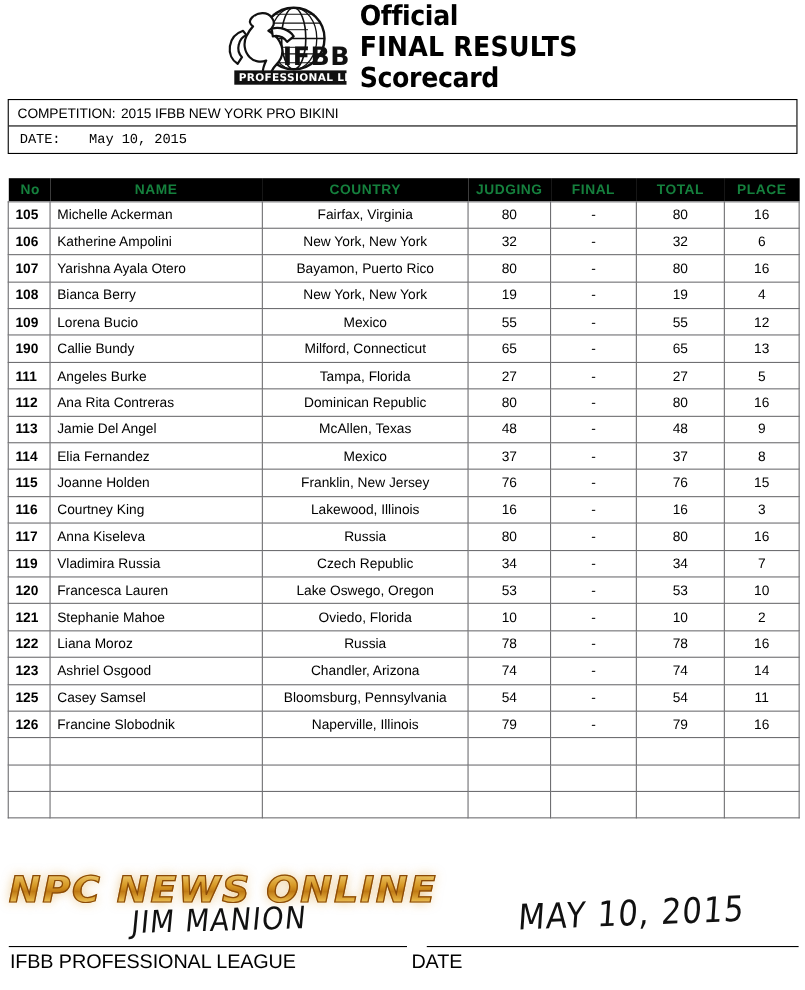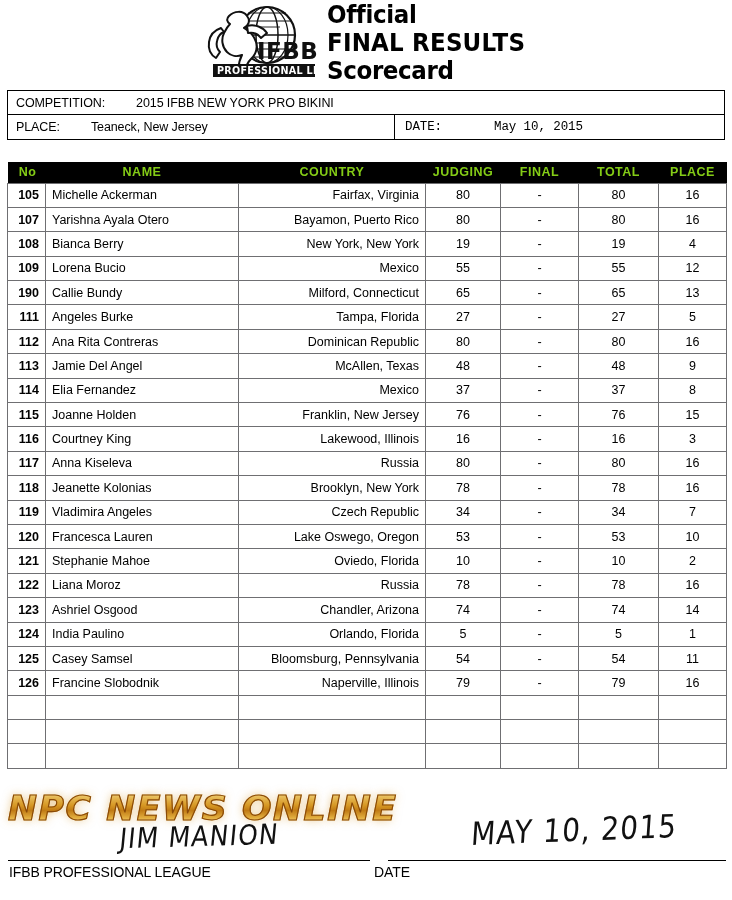--- a/index.html
+++ b/index.html
@@ -70,21 +70,20 @@
   }
   .info-row.top { border-bottom: 1.6px solid #000; }
   .info-cell {
     font-size: 12.5px;
     padding-left: 8px;
     white-space: nowrap;
     letter-spacing: -0.1px;
     height: 100%;
     display: flex;
     align-items: center;
-    gap: 26px;
   }
   .info-cell.left-place { width: 387px; border-right: 1.6px solid #000; }
   .info-cell.right-date { flex: 1; padding-left: 10px; font-family: Liberation Mono, monospace; }
   .info-label { margin-right: 5px; }
   .date-label { margin-right: 26px; }
 
   
   .score-table {
     position: absolute;
     left: 7px;
@@ -97,45 +96,45 @@
   .score-table col.c-no     { width: 38px; }
   .score-table col.c-name   { width: 193px; }
   .score-table col.c-country{ width: 187px; }
   .score-table col.c-judging{ width: 75px; }
   .score-table col.c-finals { width: 78px; }
   .score-table col.c-total  { width: 80px; }
   .score-table col.c-place  { width: 68px; }
 
   .score-table thead th {
     background: #000000;
-    color: #84cc16;
+    color: #15803d;
     font-weight: bold;
     font-size: 12.5px;
     letter-spacing: 0.5px;
     height: 21px;
     text-align: center;
     border: none;
     padding: 0;
   }
   .score-table thead th.th-no { padding-left: 2px; }
 
   .score-table tbody td {
     height: 24.4px;
     border: 1px solid #6f6f72;
     padding: 0 6px;
     vertical-align: middle;
     background: #fff;
   }
   td.cell-no {
     font-weight: bold;
-    text-align: right;
+    text-align: left;
     padding: 0 2px;
   }
   td.cell-name   { text-align: left; padding-left: 9px; }
-  td.cell-country{ text-align: right; padding-left: 7px; margin-left: 36px; }
+  td.cell-country{ text-align: center; padding-left: 7px; margin-left: 36px; }
   td.cell-judging, td.cell-finals, td.cell-total, td.cell-place {
     text-align: center;
     padding: 0;
   }
   tr.empty-row td { height: 24.4px; }
 
   
   .footer {
     position: absolute;
     left: 0;
@@ -195,21 +194,21 @@
     height: 0;
     border-top: 1.4px solid #000;
     top: 34px;
   }
   .sig-rule.left  { left: 8px;   width: 362px; }
   .sig-rule.right { left: 388px; width: 338px; }
 
   .sig-label {
     position: absolute;
     top: 38px;
-    font-size: 14px;
+    font-size: 18px;
     letter-spacing: -0.1px;
     white-space: nowrap;
   }
   .sig-label.left  { left: 9px; }
   .sig-label.right { left: 374px; }
 </style>
 </head>
 <body>
 
 <div class="header">
@@ -255,24 +254,20 @@
 </div>
 
 <div class="info-box">
   <div class="info-row top">
     <div class="info-cell">
       <span class="info-label">COMPETITION:</span>
       <span>2015 IFBB NEW YORK PRO BIKINI</span>
     </div>
   </div>
   <div class="info-row">
-    <div class="info-cell left-place">
-      <span class="info-label">PLACE:</span>
-      <span>Teaneck, New Jersey</span>
-    </div>
     <div class="info-cell right-date">
       <span class="date-label">DATE:</span>
       <span>May 10, 2015</span>
     </div>
   </div>
 </div>
 
 <table class="score-table">
   <colgroup>
     <col class="c-no">
@@ -298,20 +293,29 @@
       <tr>
         <td class="cell-no">105</td>
         <td class="cell-name">Michelle Ackerman</td>
         <td class="cell-country">Fairfax, Virginia</td>
         <td class="cell-judging">80</td>
         <td class="cell-finals">-</td>
         <td class="cell-total">80</td>
         <td class="cell-place">16</td>
       </tr>
       <tr>
+        <td class="cell-no">106</td>
+        <td class="cell-name">Katherine Ampolini</td>
+        <td class="cell-country">New York, New York</td>
+        <td class="cell-judging">32</td>
+        <td class="cell-finals">-</td>
+        <td class="cell-total">32</td>
+        <td class="cell-place">6</td>
+      </tr>
+      <tr>
         <td class="cell-no">107</td>
         <td class="cell-name">Yarishna Ayala Otero</td>
         <td class="cell-country">Bayamon, Puerto Rico</td>
         <td class="cell-judging">80</td>
         <td class="cell-finals">-</td>
         <td class="cell-total">80</td>
         <td class="cell-place">16</td>
       </tr>
       <tr>
         <td class="cell-no">108</td>
@@ -397,31 +401,22 @@
       <tr>
         <td class="cell-no">117</td>
         <td class="cell-name">Anna Kiseleva</td>
         <td class="cell-country">Russia</td>
         <td class="cell-judging">80</td>
         <td class="cell-finals">-</td>
         <td class="cell-total">80</td>
         <td class="cell-place">16</td>
       </tr>
       <tr>
-        <td class="cell-no">118</td>
-        <td class="cell-name">Jeanette Kolonias</td>
-        <td class="cell-country">Brooklyn, New York</td>
-        <td class="cell-judging">78</td>
-        <td class="cell-finals">-</td>
-        <td class="cell-total">78</td>
-        <td class="cell-place">16</td>
-      </tr>
-      <tr>
         <td class="cell-no">119</td>
-        <td class="cell-name">Vladimira Angeles</td>
+        <td class="cell-name">Vladimira Russia</td>
         <td class="cell-country">Czech Republic</td>
         <td class="cell-judging">34</td>
         <td class="cell-finals">-</td>
         <td class="cell-total">34</td>
         <td class="cell-place">7</td>
       </tr>
       <tr>
         <td class="cell-no">120</td>
         <td class="cell-name">Francesca Lauren</td>
         <td class="cell-country">Lake Oswego, Oregon</td>
@@ -449,29 +444,20 @@
         <td class="cell-place">16</td>
       </tr>
       <tr>
         <td class="cell-no">123</td>
         <td class="cell-name">Ashriel Osgood</td>
         <td class="cell-country">Chandler, Arizona</td>
         <td class="cell-judging">74</td>
         <td class="cell-finals">-</td>
         <td class="cell-total">74</td>
         <td class="cell-place">14</td>
-      </tr>
-      <tr>
-        <td class="cell-no">124</td>
-        <td class="cell-name">India Paulino</td>
-        <td class="cell-country">Orlando, Florida</td>
-        <td class="cell-judging">5</td>
-        <td class="cell-finals">-</td>
-        <td class="cell-total">5</td>
-        <td class="cell-place">1</td>
       </tr>
       <tr>
         <td class="cell-no">125</td>
         <td class="cell-name">Casey Samsel</td>
         <td class="cell-country">Bloomsburg, Pennsylvania</td>
         <td class="cell-judging">54</td>
         <td class="cell-finals">-</td>
         <td class="cell-total">54</td>
         <td class="cell-place">11</td>
       </tr>

